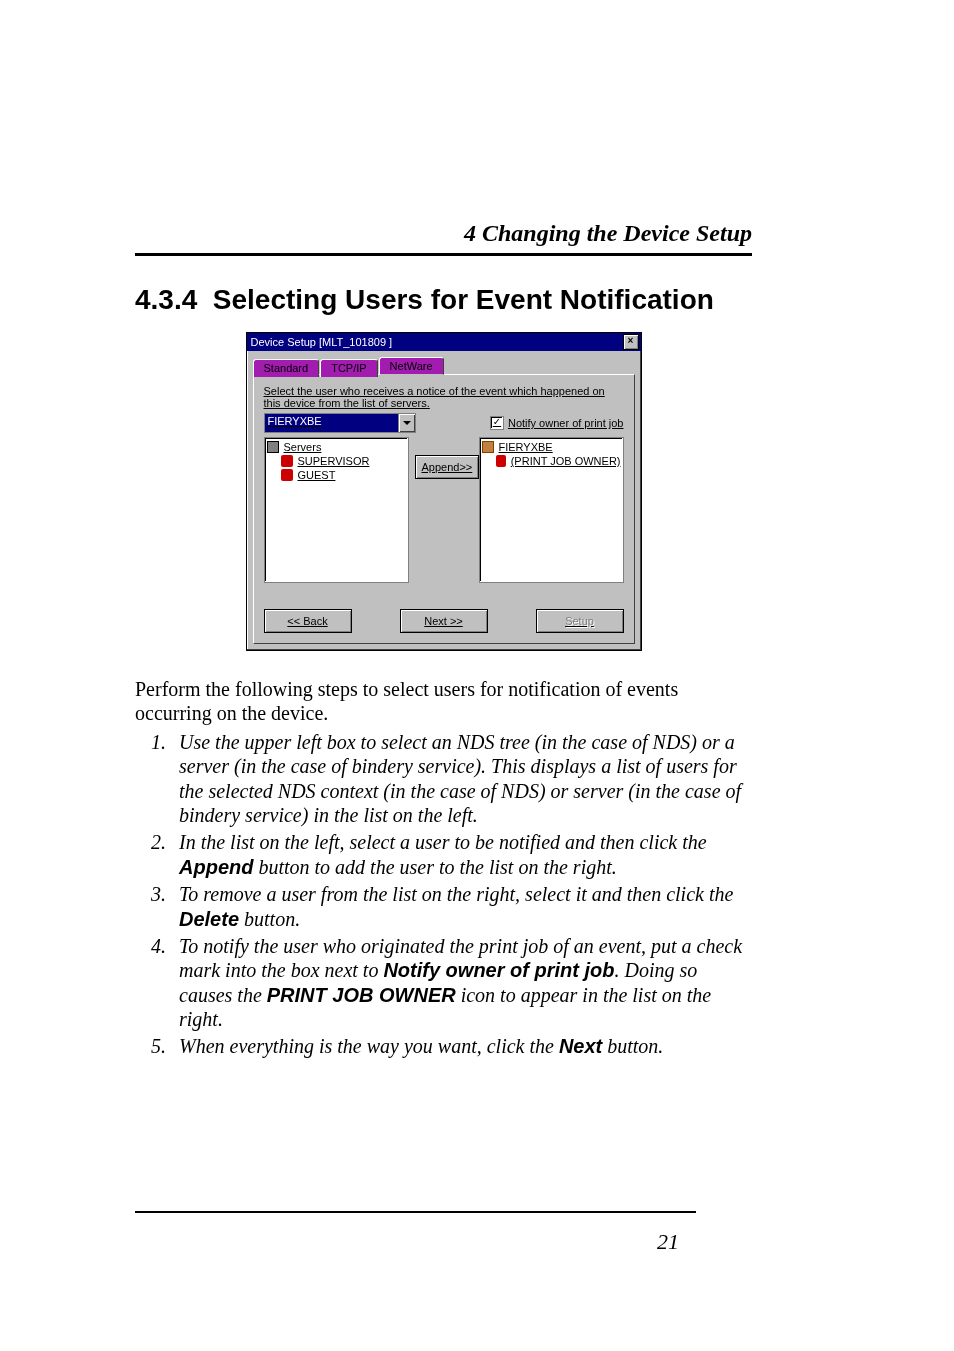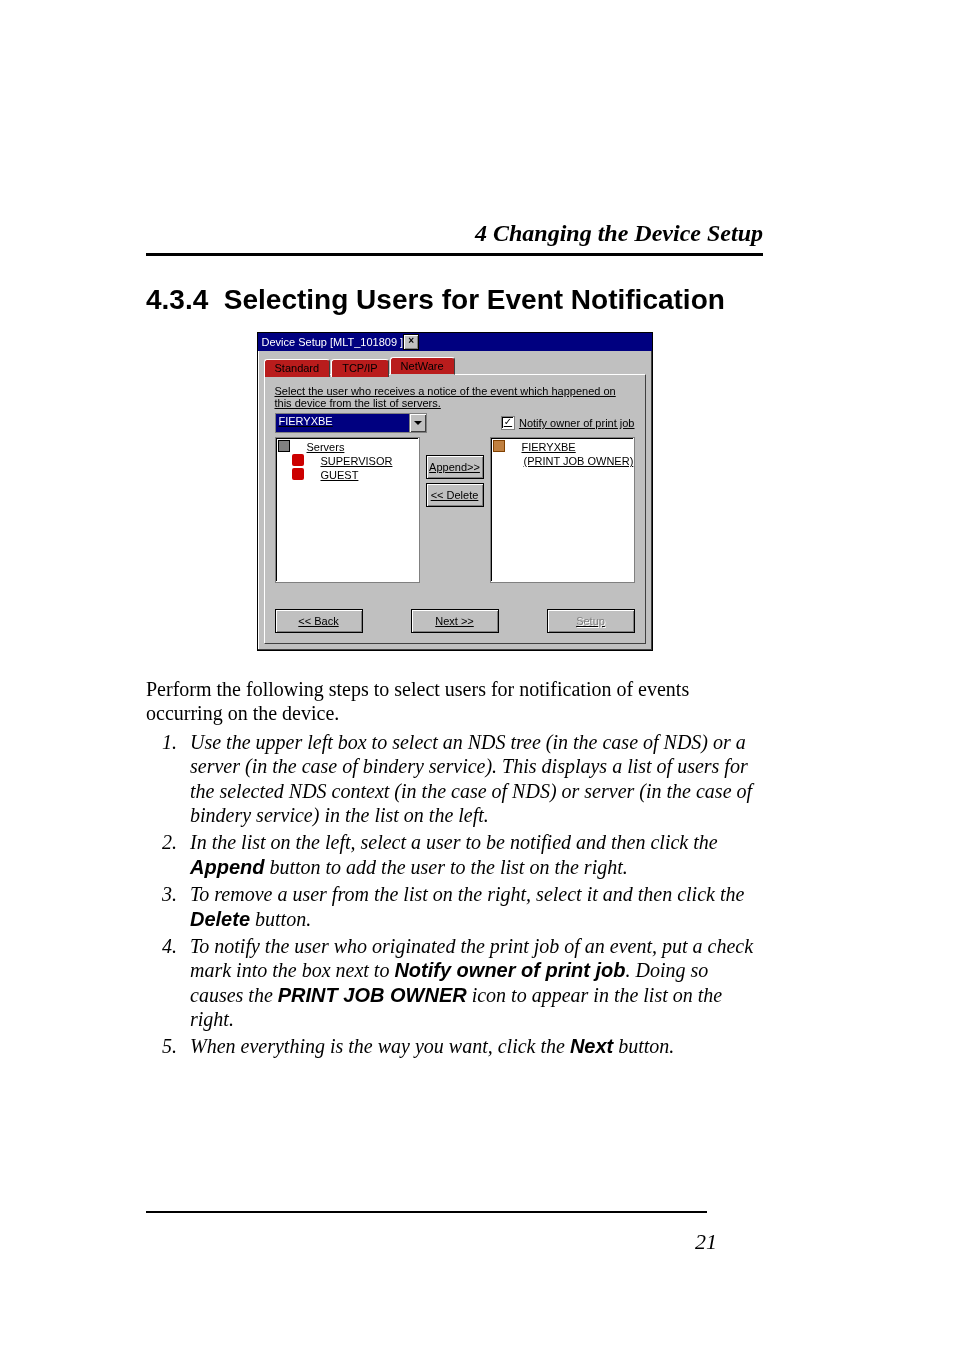--- a/index.html
+++ b/index.html
@@ -8,21 +8,20 @@
     background: #fff;
     font-family: "Times New Roman", Times, serif;
     color: #000;
   }
   .page {
     width: 806px;
     height: 1351px;
     position: relative;
     box-sizing: border-box;
     padding: 60px 54px 60px 135px;
-    margin-left: 11px;
   }
   .chapter-title {
     text-align: right;
     font-style: italic;
     font-weight: bold;
     font-size: 24px;
     margin-top: 160px;
     margin-bottom: 6px;
   }
   .thick-rule {
@@ -47,20 +46,21 @@
     font-family: "MS Sans Serif", Tahoma, Arial, sans-serif;
     font-size: 11px;
     color: #000;
     background: #c0c0c0;
     border: 1px solid #000;
     box-shadow: inset -1px -1px 0 #404040, inset 1px 1px 0 #fff;
   }
   .titlebar {
     display: flex;
     align-items: center;
+    justify-content: space-between;
     background: #000080;
     color: #fff;
     height: 18px;
     padding: 0 2px 0 4px;
     font-size: 11px;
   }
   .titlebar .title-text { white-space: nowrap; }
   .titlebar .close-box {
     width: 14px; height: 14px;
     background: #c0c0c0;
@@ -74,21 +74,21 @@
     color: #000;
   }
   .tabs {
     display: flex;
     margin: 6px 4px 0 6px;
     position: relative;
     z-index: 2;
   }
   .tab {
     padding: 2px 10px;
-    background: #b91c1c;
+    background: #a21caf;
     border-top: 1px solid #fff;
     border-left: 1px solid #fff;
     border-right: 1px solid #404040;
     border-top-left-radius: 3px;
     border-top-right-radius: 3px;
     margin-right: 1px;
     font-size: 11px;
     position: relative;
   }
   .tab.inactive {
@@ -167,34 +167,35 @@
   .listbox {
     width: 150px;
     height: 140px;
     background: #fff;
     border: 1px solid #808080;
     box-shadow: inset -1px -1px 0 #fff, inset 1px 1px 0 #000;
     padding: 2px 2px;
     font-size: 11px;
     overflow: hidden;
   }
-  .tree-item { display: flex; align-items: flex-start; gap: 17px; line-height: 14px; white-space: nowrap; }
+  .tree-item { display: flex; align-items: center; gap: 5px; line-height: 14px; white-space: nowrap; }
   .indent1 { padding-left: 14px; }
   .icon-server, .icon-user, .icon-root {
     width: 12px; height: 12px; display: inline-block;
   }
   .icon-server { background: linear-gradient(#808080,#808080); border:1px solid #000; box-sizing:border-box; }
   .icon-root   { background: #c08040; border:1px solid #804000; box-sizing:border-box; }
   .icon-user   { background: radial-gradient(circle at 50% 35%, #c00 30%, #c00 31%, transparent 32%), #c00; border-radius: 2px; }
   .mid-btns {
     display: flex;
-    flex-direction: column;
-    gap: 4px;
+    flex-direction: row;
+    gap: 35px;
     padding-top: 18px;
     width: 58px;
+    align-items: flex-end;
   }
   .btn {
     height: 22px;
     background: #c0c0c0;
     border: 1px solid #000;
     box-shadow: inset 1px 1px 0 #fff, inset -1px -1px 0 #808080;
     font-size: 11px;
     font-family: "MS Sans Serif", Tahoma, Arial, sans-serif;
     display: flex; align-items: center; justify-content: center;
     white-space: nowrap;
@@ -232,21 +233,21 @@
   .sans-bold { font-family: Arial, Helvetica, sans-serif; font-weight: bold; }
   .footer-rule {
     position: absolute;
     left: 135px; right: 110px;
     bottom: 130px;
     border: none;
     border-top: 2px solid #000;
   }
   .page-num {
     position: absolute;
-    right: 100px;
+    right: 127px;
     bottom: 96px;
     font-style: italic;
     font-size: 22px;
   }
 </style>
 </head>
 <body>
 
 <div class="page">
 

